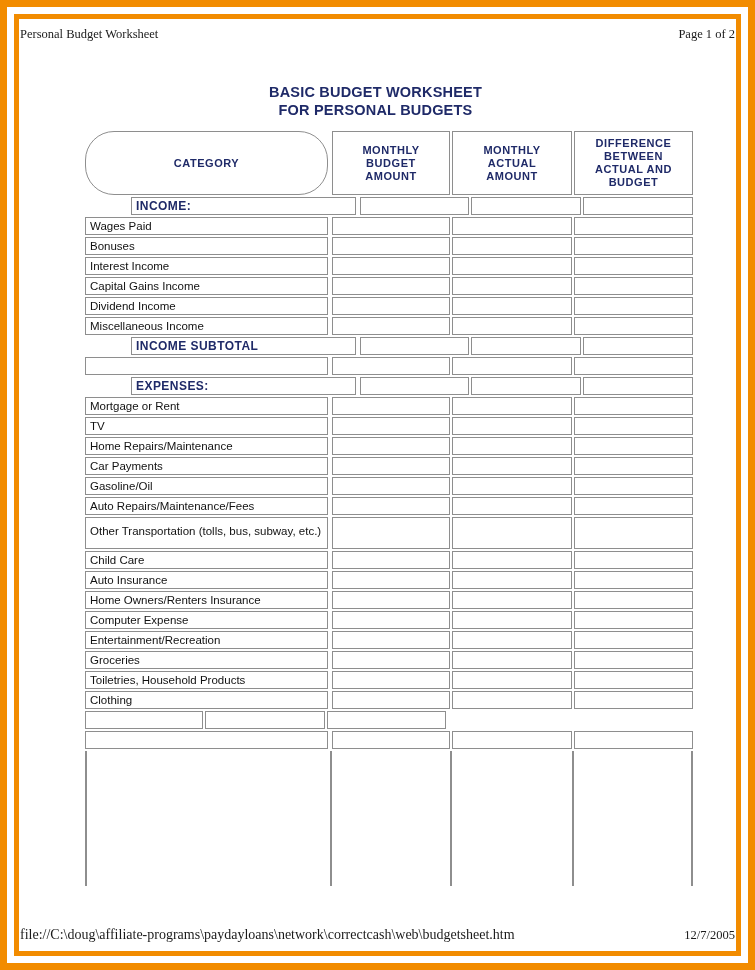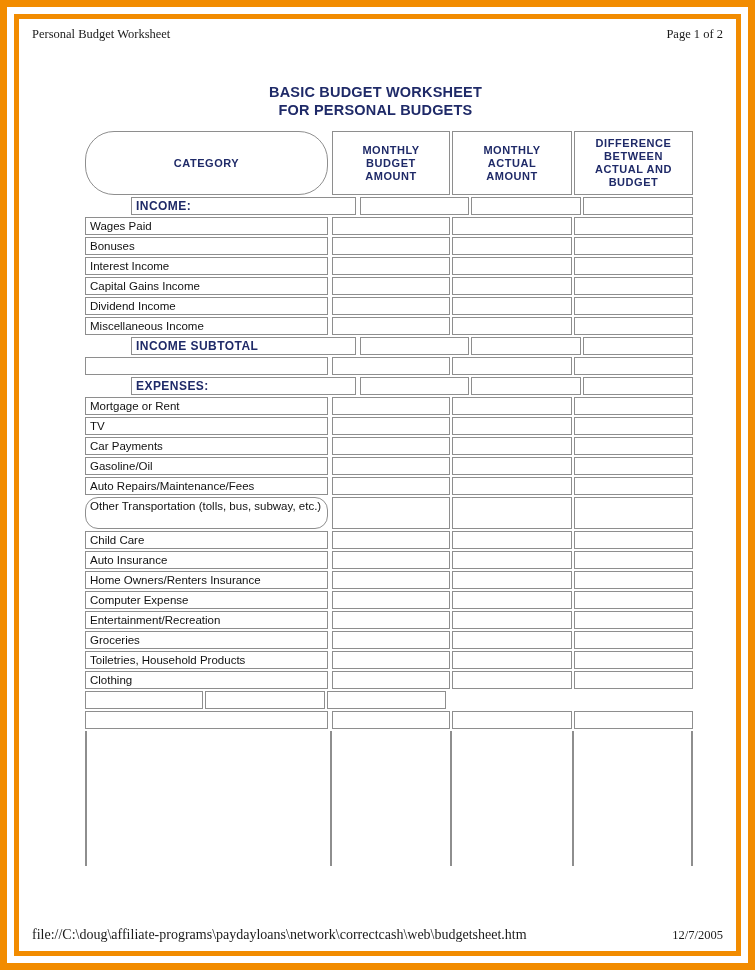--- a/index.html
+++ b/index.html
@@ -48,21 +48,21 @@
   .run-head,
   .run-foot {
     position: absolute;
     left: 0;
     right: 0;
     font-family: "Liberation Serif", serif;
     font-size: 12.5px;
     color: #1a1a1a;
     display: flex;
     align-items: baseline;
-    padding: 0 12px;
+    padding: 0 0;
     box-sizing: border-box;
   }
   .run-head {
     top: 7px;
     justify-content: space-between;
   }
   .run-foot {
     bottom: 7px;
     justify-content: space-between;
   }
@@ -130,24 +130,23 @@
     color: #1f2a68;
     font-weight: bold;
     font-size: 12px;
     letter-spacing: 0.45px;
     margin-left: 46px;
   }
 
   .row .c-cat.tall {
     min-height: 32px;
     align-items: flex-start;
-    padding-top: 1px;
+    padding-top: 6px;
     line-height: 14px;
     display: block;
-    border-radius: 13px;
   }
   .row.row-tall .c-bud,
   .row.row-tall .c-act,
   .row.row-tall .c-diff { min-height: 32px; }
 
   
   .row-blank .cell { min-height: 18px; }
 
   
   .open-region {
@@ -283,20 +282,26 @@
               <div class="cell c-act"></div>
               <div class="cell c-diff"></div>
             </div>
             <div class="row">
               <div class="cell c-cat">TV</div>
               <div class="cell c-bud"></div>
               <div class="cell c-act"></div>
               <div class="cell c-diff"></div>
             </div>
             <div class="row">
+              <div class="cell c-cat">Home Repairs/Maintenance</div>
+              <div class="cell c-bud"></div>
+              <div class="cell c-act"></div>
+              <div class="cell c-diff"></div>
+            </div>
+            <div class="row">
               <div class="cell c-cat">Car Payments</div>
               <div class="cell c-bud"></div>
               <div class="cell c-act"></div>
               <div class="cell c-diff"></div>
             </div>
             <div class="row">
               <div class="cell c-cat">Gasoline/Oil</div>
               <div class="cell c-bud"></div>
               <div class="cell c-act"></div>
               <div class="cell c-diff"></div>

